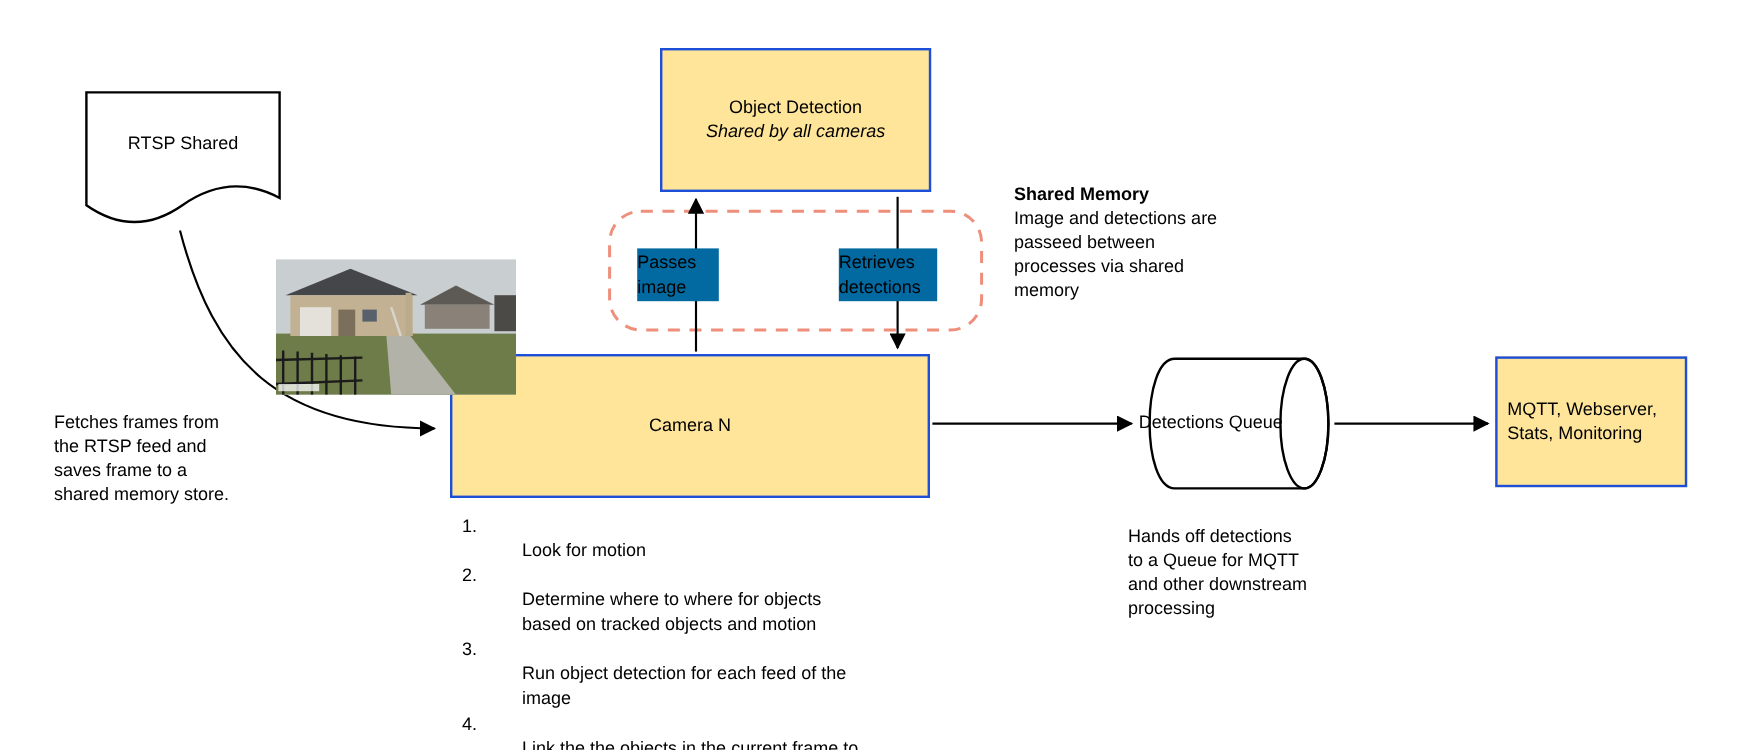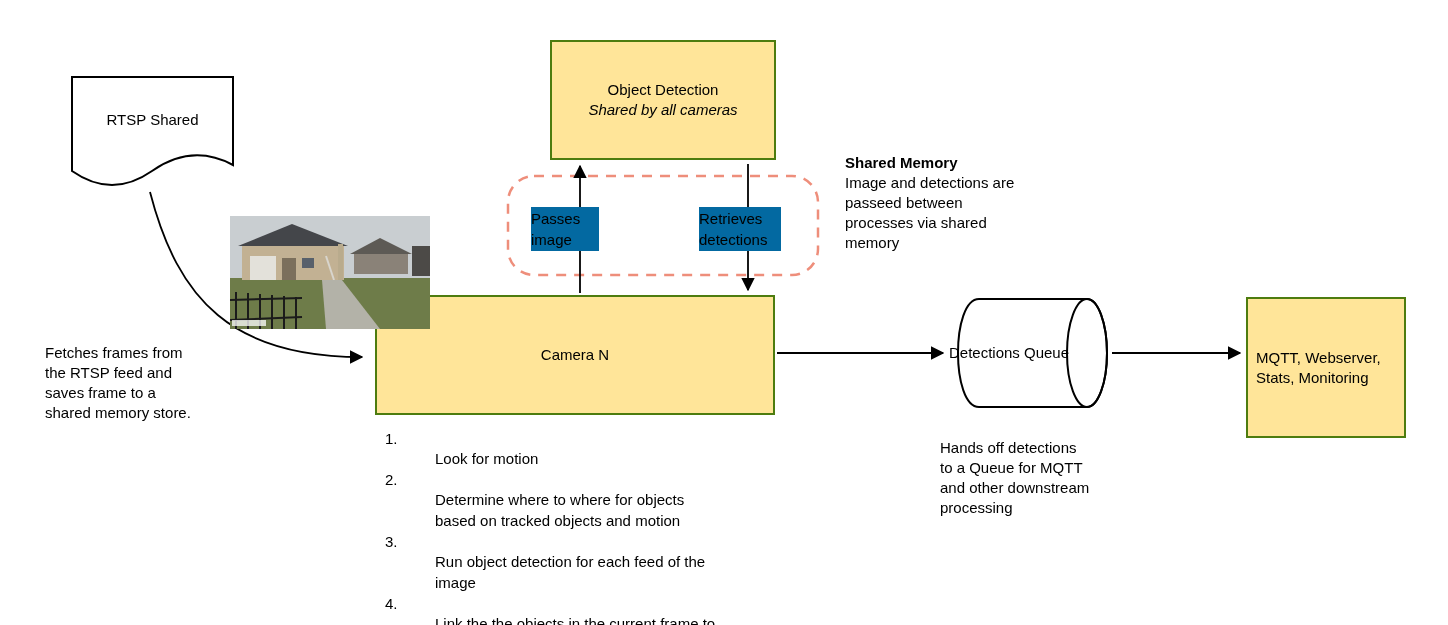--- a/index.html
+++ b/index.html
@@ -17,21 +17,21 @@
   .abs { position: absolute; }
   svg.overlay {
     position: absolute;
     left: 0; top: 0;
     width: 1448px; height: 625px;
     z-index: 1;
     pointer-events: none;
   }
   .node {
     background: #ffe599;
-    border: 2px solid #4d7c0f;
+    border: 2px solid #1d4ed8;
     display: flex;
     align-items: center;
     justify-content: center;
     z-index: 2;
     line-height: 20px;
   }
   .node-title { text-align: center; }
   .node-sub { font-style: italic; text-align: center; }
   .edge-label {
     z-index: 2;
@@ -153,17 +153,17 @@
   <div class="abs note" style="left:940px; top:438px; width:150px;">Hands off detections to a Queue for MQTT and other downstream processing</div>
 
   <div class="abs shape-wrap" style="left:945px; top:296px; width:168px; height:114px;">
     <svg viewBox="0 0 168 114">
       <path d="M142,3 L34,3 C6,3 6,111 34,111 L142,111 A20,54 0 0 0 142,3 Z" fill="#ffffff" stroke="#000000" stroke-width="2"></path>
       <ellipse cx="142" cy="57" rx="20" ry="54" fill="none" stroke="#000000" stroke-width="2"></ellipse>
     </svg>
     <div class="shape-text" style="left:0; top:0; right:40px; bottom:0;">Detections Queue</div>
   </div>
 
-  <div class="abs node" style="left:1246px; top:297px; width:160px; height:141px; justify-content:flex-start; padding-left:8px;">
+  <div class="abs node" style="left:1246px; top:297px; width:160px; height:109px; justify-content:flex-start; padding-left:8px;">
     <div style="text-align:left;">MQTT, Webserver, Stats, Monitoring</div>
   </div>
 
 </div>
 
 </body></html>

